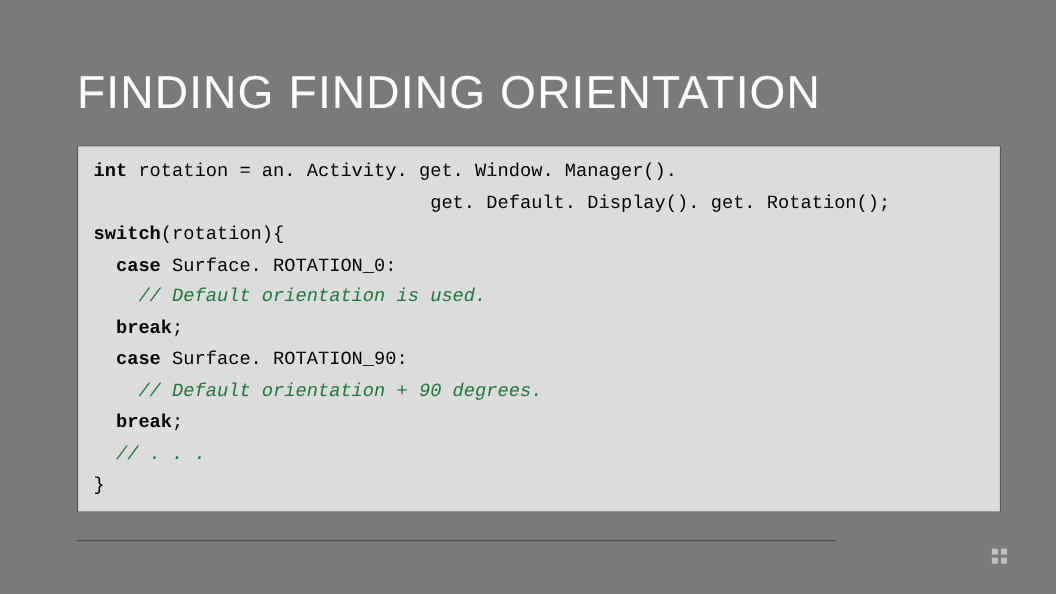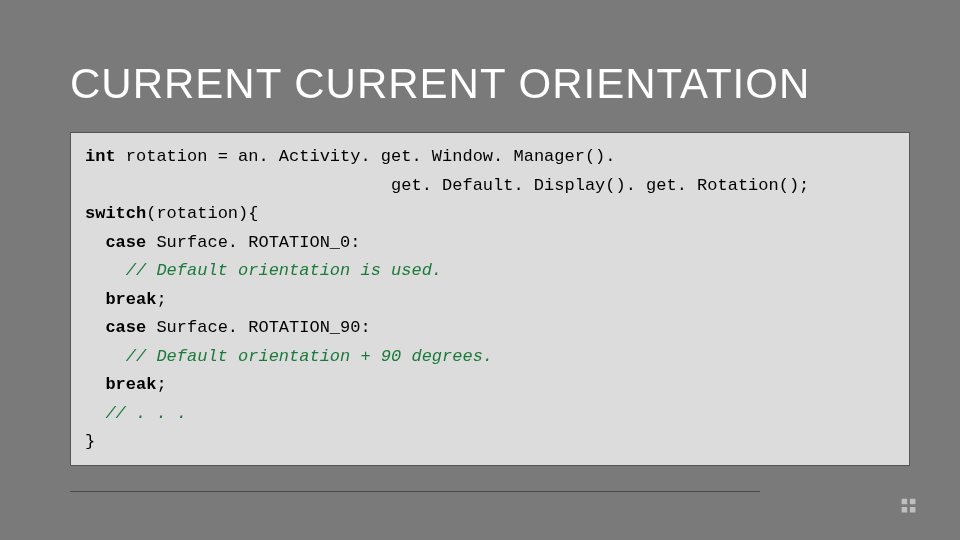--- a/index.html
+++ b/index.html
@@ -82,21 +82,21 @@
       font-size: 8px;
       font-style: italic;
       color: #bdbdbd;
       margin-top: 1px;
     }
   </style>
 </head>
 <body>
 
 <div class="slide">
-  <h1 class="title">CURRENT CURRENT ORIENTATION</h1>
+  <h1 class="title">FINDING FINDING ORIENTATION</h1>
 
   <div class="code-box"><span class="kw">int</span><span> rotation = an. Activity. get. Window. Manager().</span>
 <span>                              get. Default. Display(). get. Rotation();</span>
 <span class="kw">switch</span><span>(rotation){</span>
 <span class="kw">  case</span><span> Surface. ROTATION_0:</span>
 <span class="cm">    // Default orientation is used.</span>
 <span class="kw">  break</span><span>;</span>
 <span class="kw">  case</span><span> Surface. ROTATION_90:</span>
 <span class="cm">    // Default orientation + 90 degrees.</span>
 <span class="kw">  break</span><span>;</span>

